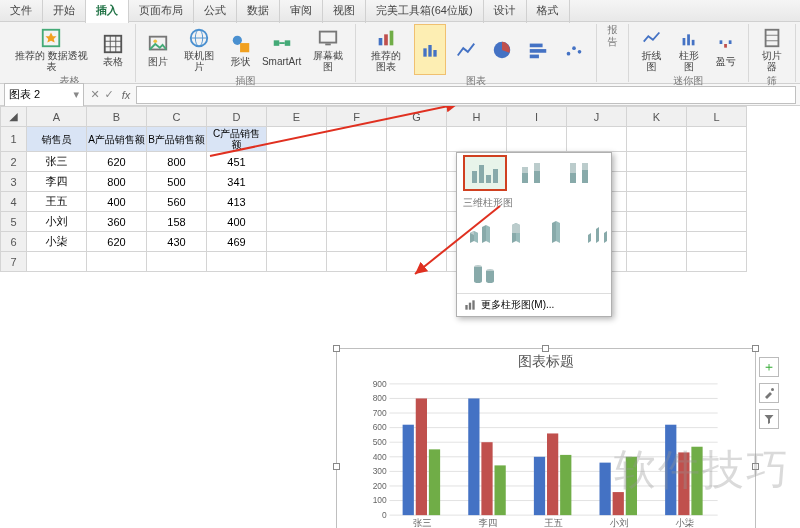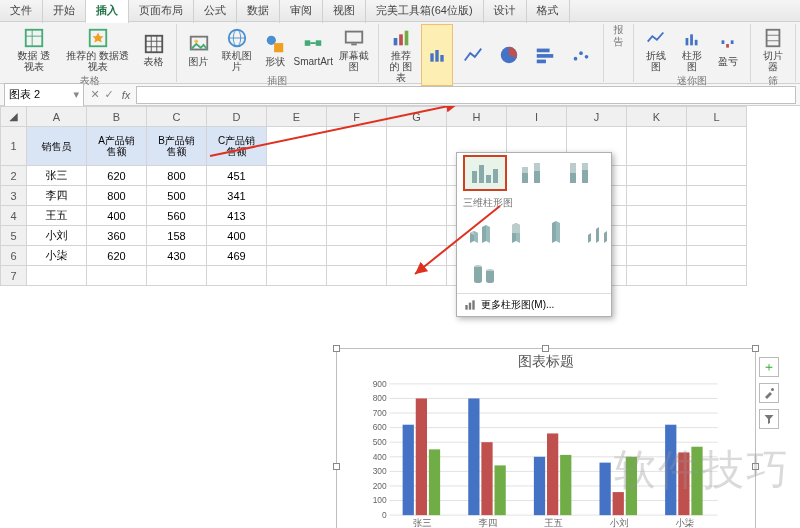--- a/index.html
+++ b/index.html
@@ -21,21 +21,21 @@
 .fx{width:20px;text-align:center;color:#666;font-style:italic}
 .fbar{flex:1;height:18px;border:1px solid #c0c0c0;background:#fff;margin-right:4px}
 .grid-area{position:relative;height:422px;background:#fff;overflow:hidden}
 table.cells{border-collapse:collapse;position:absolute;left:0;top:0}
 table.cells th,table.cells td{border:1px solid #d4d4d4;font-size:11px;text-align:center;padding:0;height:20px}
 table.cells th{background:#f0f0f0;color:#555;font-weight:normal}
 table.cells th.rowh{width:26px}
 table.cells th.colh{width:60px}
 table.cells td{width:60px;background:#fff}
 .data-region td{background:#eaf1fb}
-.data-region td.hdr{background:#d9e4f5;font-size:10px;line-height:11px;padding:8px}
+.data-region td.hdr{background:#d9e4f5;font-size:10px;line-height:11px;padding:1px}
 .chart-menu{position:absolute;left:456px;top:46px;width:156px;background:#fff;border:1px solid #b0b0b0;box-shadow:2px 2px 6px rgba(0,0,0,0.3);z-index:50}
 .chart-menu .sect{font-size:10px;color:#777;padding:3px 6px}
 .chart-menu .row{display:flex;gap:4px;padding:2px 6px}
 .chart-menu .opt{width:44px;height:36px;border:1px solid transparent;display:flex;align-items:center;justify-content:center;cursor:pointer}
 .chart-menu .opt.sel{border:2px solid #d04020;background:#e8f4ea}
 .chart-menu .more{border-top:1px solid #ddd;padding:4px 6px;font-size:10px;display:flex;align-items:center;gap:4px;cursor:pointer}
 .embed-chart{position:absolute;left:336px;top:242px;width:420px;height:238px;background:#fff;border:1px solid #bfbfbf}
 .embed-chart .handles div{position:absolute;width:7px;height:7px;background:#fff;border:1px solid #888}
 .embed-chart .title{text-align:center;font-size:14px;color:#555;padding:4px 0}
 .plot{position:absolute;left:30px;top:28px;width:360px;height:160px}
@@ -57,31 +57,20 @@
   <div class="tab">审阅</div>
   <div class="tab">视图</div>
   <div class="tab">完美工具箱(64位版)</div>
   <div class="tab">设计</div>
   <div class="tab">格式</div>
 </div>
 
 <div class="ribbon">
   <div class="rgroup">
     <div class="btns">
-      <div class="rbtn">
-          <div class="ico">
-            <svg viewBox="0 0 24 24">
-              <rect x="3" y="3" width="18" height="18" fill="none" stroke="#4a7" stroke-width="2"></rect>
-              <line x1="3" y1="10" x2="21" y2="10" stroke="#4a7"></line>
-              <line x1="10" y1="3" x2="10" y2="21" stroke="#4a7"></line>
-            </svg>
-          </div>
-          <div class="lbl">数据
-透视表</div>
-        </div>
       <div class="rbtn">
           <div class="ico">
             <svg viewBox="0 0 24 24">
               <rect x="3" y="3" width="18" height="18" fill="none" stroke="#4a7" stroke-width="2"></rect>
               <polygon points="12,6 14,10 18,10 15,13 16,17 12,15 8,17 9,13 6,10 10,10" fill="#f0a020"></polygon>
             </svg>
           </div>
           <div class="lbl">推荐的
 数据透视表</div>
         </div>

